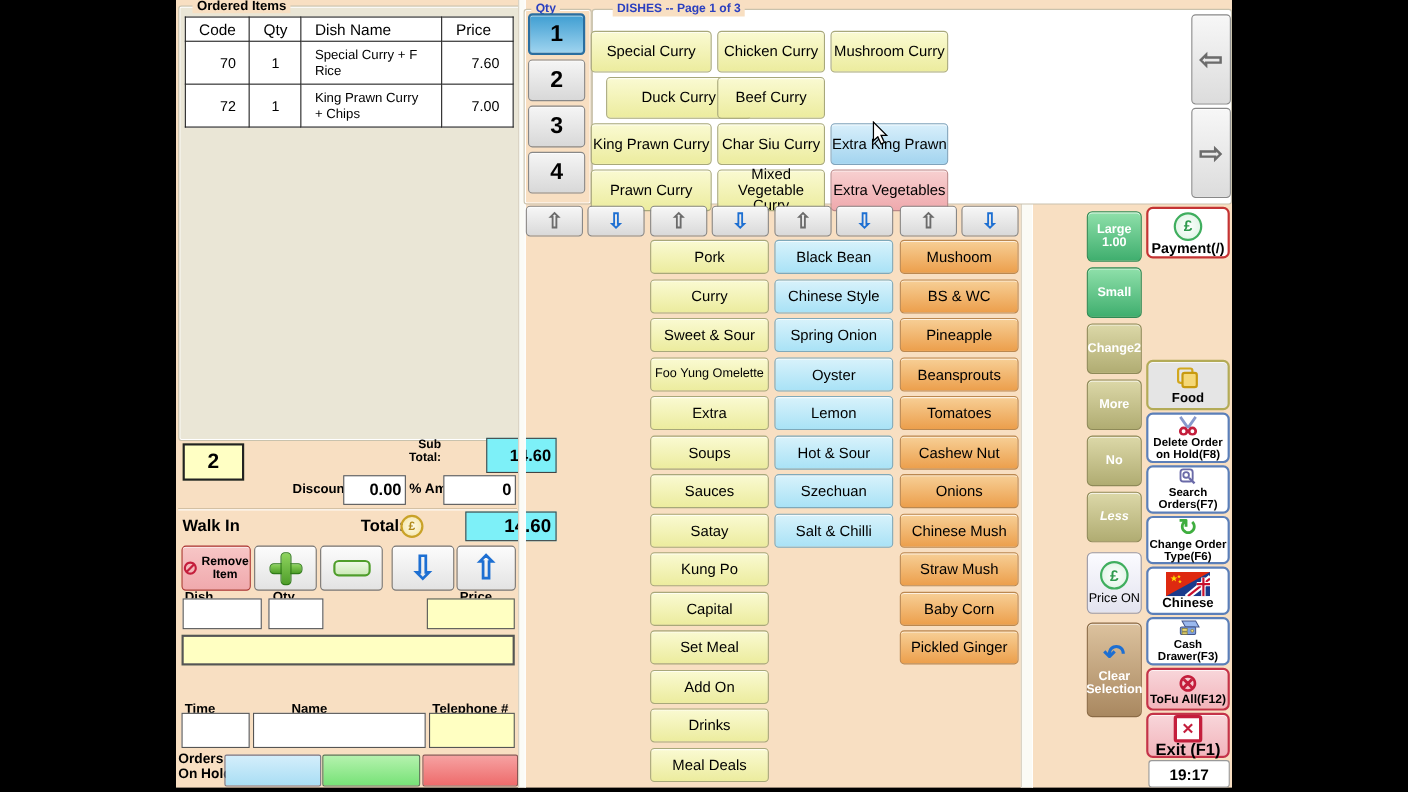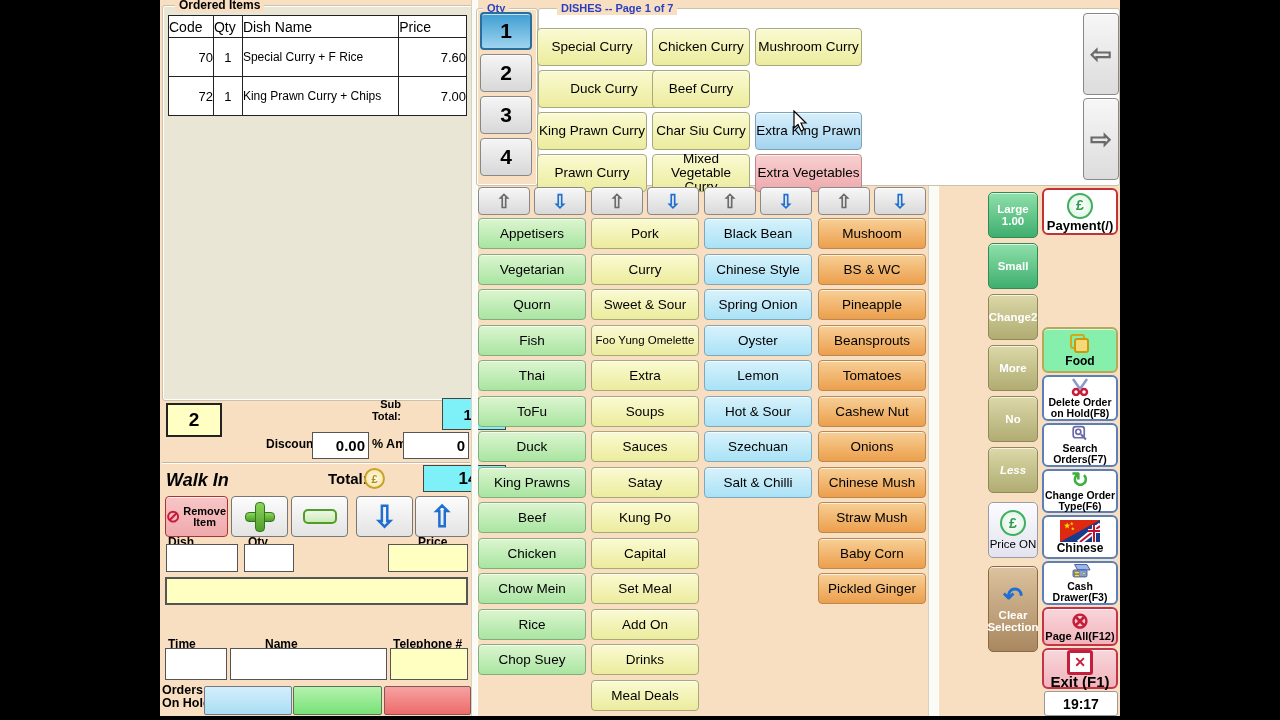--- a/index.html
+++ b/index.html
@@ -38,41 +38,41 @@
   .mod-btn{width:50px;color:#fff;font-size:11.5px;line-height:12px;font-weight:bold;
            background:linear-gradient(#dcd8a8,#b0ac72);border:1px solid #8e8a58;border-radius:5px;}
   .mod-btn.green{background:linear-gradient(#8fe0aa,#3fae6e);border-color:#2f8a54;}
   .price-on{background:linear-gradient(#fbfbff,#e3e3ef);border:1px solid #9a9aa8;color:#000;
             font-weight:normal;font-size:11.5px;flex-direction:column;gap:2px;}
   .clear-sel{background:linear-gradient(#dcc29e,#a98860);border-color:#8a6a45;flex-direction:column;gap:2px;}
   
   .fn{width:76px;background:#fff;border:2px solid #5b7fb9;border-radius:6px;
       font-weight:bold;font-size:10.5px;line-height:11px;flex-direction:column;gap:1px;}
   .fn.redborder{border-color:#c43333;}
-  .fn.khakiborder{border-color:#b3ab57;background:#86efac;font-size:12px;}
+  .fn.khakiborder{border-color:#b3ab57;background:#e5e5e5;font-size:12px;}
   .fn.pinkbg{background:linear-gradient(#f8d6da,#f2b4bb);border-color:#c43349;}
   
   .coin{display:inline-flex;align-items:center;justify-content:center;border-radius:50%;
         font-weight:bold;}
   .coin.green{width:22px;height:22px;border:2.5px solid #3fae5e;color:#2f9a4e;
               background:radial-gradient(#ffffff,#d9f2e0);font-size:14px;}
   .coin.gold{width:17px;height:17px;border:2px solid #c9a227;color:#b08a1a;
              background:radial-gradient(#fffbe8,#f2e2a0);font-size:11px;}
   .xbox{display:inline-flex;align-items:center;justify-content:center;width:20px;height:20px;
         border:3px solid #c41e3c;border-radius:3px;color:#c41e3c;font-weight:bold;font-size:14px;background:#fff;}
   
   .field{box-sizing:border-box;border:1.5px solid #555;background:#fff;font-size:14px;
          font-family:"Liberation Sans",sans-serif;padding:0 3px;}
   .field.yellow{background:#ffffc2;}
   .cyanbox{box-sizing:border-box;border:1px solid #444;background:#7df0f8;font-weight:bold;
            display:flex;align-items:center;justify-content:flex-end;padding:0 4px;margin-left:37px;}
   .lbl{font-weight:bold;font-size:12px;line-height:13px;}
   
   .tbl{border-collapse:collapse;background:#fff;}
-  .tbl td{border:1px solid #222;font-size:13px;padding:0 0;box-sizing:border-box;}
+  .tbl td{border:1px solid #222;font-size:13px;padding:0 12px;box-sizing:border-box;}
   .tbl .hdr td{font-size:14px;height:22px;}
   .tbl .row td{height:39px;}
   
   .nav-btn{width:36px;background:linear-gradient(#f7f7f7,#dcdcdc);border:1px solid #888;
            border-radius:4px;font-size:26px;color:#777;}
   
   .act-btn{height:41px;background:linear-gradient(#fcfcfc,#e3e3e3);border:1px solid #777;border-radius:4px;}
   .act-btn.pink{background:linear-gradient(#f7c6c6,#f0a9ad);border-color:#a33;}
   .plus-icon{position:relative;width:30px;height:30px;}
   .plus-icon:before,.plus-icon:after{content:"";position:absolute;background:linear-gradient(#8ed45e,#4f9e2a);
@@ -130,21 +130,21 @@
         <div>Total:</div>
   </div>
   <div class="abs cyanbox" style="left:245px;top:398px;width:64px;height:32px;font-size:15px;">14.60</div>
   <span class="abs lbl" style="left:106px;top:438px;">Discount:</span>
   <div class="abs field" style="left:152px;top:432px;width:57px;height:27px;display:flex;align-items:center;
        justify-content:flex-end;font-weight:bold;font-size:15px;">0.00</div>
   <span class="abs lbl" style="left:212px;top:438px;font-size:12.5px;">% Amt</span>
   <div class="abs field" style="left:243px;top:432px;width:66px;height:27px;display:flex;align-items:center;
        justify-content:flex-end;font-weight:bold;font-size:15px;">0</div>
   <div class="abs" style="left:2px;top:462px;width:308px;height:0;border-top:1px solid #cbb89c;border-bottom:1px solid #fff;"></div>
-  <span class="abs" style="left:6px;top:470px;font-weight:bold;font-size:18px;font-style:italic;">Walk In</span>
+  <span class="abs" style="left:6px;top:470px;font-weight:bold;font-size:15px;">Walk In</span>
   <span class="abs" style="left:168px;top:470px;font-weight:bold;font-size:15px;">Total:</span>
   <span class="abs coin gold" style="left:204px;top:468px;">£</span>
   <div class="abs cyanbox" style="left:226px;top:465px;width:83px;height:27px;font-size:17px;">14.60</div>
 
   <div class="abs btn act-btn pink" style="left:5px;top:496px;width:63px;flex-direction:row;gap:2px;">
     <span style="color:#c41e3c;font-size:17px;font-weight:bold;">⊘</span>
     <span style="font-weight:bold;font-size:11px;line-height:11px;">Remove Item</span>
   </div>
   <div class="abs btn act-btn" style="left:71px;top:496px;width:57px;">
     <span class="plus-icon"></span>
@@ -187,34 +187,34 @@
 
   <div class="abs groupbox" style="left:316px;top:8px;width:60px;height:176px;">
     <span class="gb-label" style="left:6px;">Qty</span>
   </div>
   <div class="abs btn qty-btn sel" style="left:320px;top:12px;">1</div>
   <div class="abs btn qty-btn" style="left:320px;top:54px;">2</div>
   <div class="abs btn qty-btn" style="left:320px;top:96px;">3</div>
   <div class="abs btn qty-btn" style="left:320px;top:138px;">4</div>
 
   <div class="abs groupbox" style="left:378px;top:8px;width:580px;height:176px;background:#fff;">
-    <span class="gb-label" style="left:18px;">DISHES -- Page 1 of 7</span>
+    <span class="gb-label" style="left:18px;">DISHES -- Page 1 of 3</span>
 
     <div class="btn nav-btn abs" style="left:544px;top:4px;height:82px;">
       <span class="up-glyph">⇦</span>
     </div>
     <div class="btn nav-btn abs" style="left:544px;top:89px;height:82px;">
       <span class="up-glyph">⇨</span>
     </div>
   </div>
 
   <div class="abs btn dish-btn c-yellow" style="left:377px;top:12px;width:110px;height:38px;">Special Curry</div>
   <div class="abs btn dish-btn c-yellow" style="left:492px;top:12px;width:98px;height:38px;">Chicken Curry</div>
   <div class="abs btn dish-btn c-yellow" style="left:595px;top:12px;width:107px;height:38px;">Mushroom Curry</div>
-  <div class="abs btn dish-btn c-yellow" style="left:378px;top:54px;width:132px;height:38px;">Duck Curry</div>
+  <div class="abs btn dish-btn c-yellow" style="left:391px;top:54px;width:132px;height:38px;">Duck Curry</div>
   <div class="abs btn dish-btn c-yellow" style="left:492px;top:54px;width:98px;height:38px;">Beef Curry</div>
   <div class="abs btn dish-btn c-yellow" style="left:377px;top:96px;width:110px;height:38px;">King Prawn Curry</div>
   <div class="abs btn dish-btn c-yellow" style="left:492px;top:96px;width:98px;height:38px;">Char Siu Curry</div>
   <div class="abs btn dish-btn c-blue" style="left:595px;top:96px;width:107px;height:38px;">Extra King Prawn</div>
   <div class="abs btn dish-btn c-yellow" style="left:492px;top:138px;width:98px;height:38px;">Mixed Vegetable Curry</div>
   <div class="abs btn dish-btn c-yellow" style="left:377px;top:138px;width:110px;height:38px;">Prawn Curry</div>
   <div class="abs btn dish-btn c-pink" style="left:595px;top:138px;width:107px;height:38px;">Extra Vegetables</div>
 
   <svg class="abs" style="left:633px;top:110px;width:16px;height:24px;" viewBox="0 0 16 24">
     <polygon points="1,1 1,18 5,14.5 8,21 11,19.5 8,13 13,13" fill="#fff" stroke="#000" stroke-width="1.2"></polygon>
@@ -238,35 +238,20 @@
   <div class="abs btn arrow-btn" style="left:600px;top:187px;">
         <span class="down-glyph">⇩</span>
       </div>
   <div class="abs btn arrow-btn" style="left:658px;top:187px;">
         <span class="up-glyph">⇧</span>
       </div>
   <div class="abs btn arrow-btn" style="left:714px;top:187px;">
         <span class="down-glyph">⇩</span>
       </div>
 
-  <div class="abs" style="left:318px;top:218px;width:108px;display:flex;flex-direction:column;gap:4.5px;">
-    <div class="btn cat-btn c-green">Appetisers</div>
-    <div class="btn cat-btn c-green">Vegetarian</div>
-    <div class="btn cat-btn c-green">Quorn</div>
-    <div class="btn cat-btn c-green">Fish</div>
-    <div class="btn cat-btn c-green">Thai</div>
-    <div class="btn cat-btn c-green">ToFu</div>
-    <div class="btn cat-btn c-green">Duck</div>
-    <div class="btn cat-btn c-green">King Prawns</div>
-    <div class="btn cat-btn c-green">Beef</div>
-    <div class="btn cat-btn c-green">Chicken</div>
-    <div class="btn cat-btn c-green">Chow Mein</div>
-    <div class="btn cat-btn c-green">Rice</div>
-    <div class="btn cat-btn c-green">Chop Suey</div>
-  </div>
 
   <div class="abs" style="left:431px;top:218px;width:108px;display:flex;flex-direction:column;gap:4.5px;">
     <div class="btn cat-btn c-yellow">Pork</div>
     <div class="btn cat-btn c-yellow">Curry</div>
     <div class="btn cat-btn c-yellow">Sweet &amp; Sour</div>
     <div class="btn cat-btn c-yellow" style="font-size:11.5px;">Foo Yung Omelette</div>
     <div class="btn cat-btn c-yellow">Extra</div>
     <div class="btn cat-btn c-yellow">Soups</div>
     <div class="btn cat-btn c-yellow">Sauces</div>
     <div class="btn cat-btn c-yellow">Satay</div>
@@ -375,21 +360,21 @@
       <rect x="6" y="9" width="18" height="9" rx="1.5" fill="#7da0e0" stroke="#44558a" stroke-width="1.2"></rect>
       <rect x="8" y="11" width="6" height="3" fill="#e8d77a" stroke="#8a7a22" stroke-width="0.8"></rect>
       <rect x="8" y="15" width="6" height="2.5" fill="#e8d77a" stroke="#8a7a22" stroke-width="0.8"></rect>
       <circle cx="20" cy="13.5" r="1.6" fill="#f0e090" stroke="#8a7a22" stroke-width="0.8"></circle>
     </svg>
     <span>Cash Drawer(F3)</span>
   </div>
 
   <div class="abs btn fn pinkbg" style="left:882px;top:607px;height:39px;font-size:11px;">
     <span style="color:#c41e3c;font-size:22px;line-height:19px;font-weight:bold;">⊗</span>
-    <span>Page All(F12)</span>
+    <span>ToFu All(F12)</span>
   </div>
 
   <div class="abs btn fn pinkbg" style="left:882px;top:648px;height:41px;font-size:15px;">
     <span class="xbox">✕</span>
     <span>Exit (F1)</span>
   </div>
 
   <div class="abs clock" style="left:884px;top:691px;width:72px;height:23px;">19:17</div>
 
  </div>

